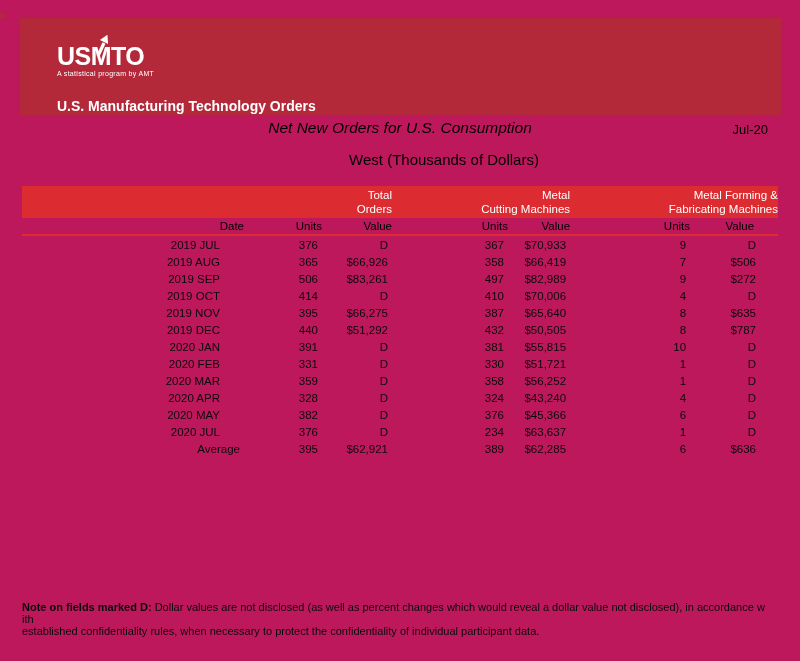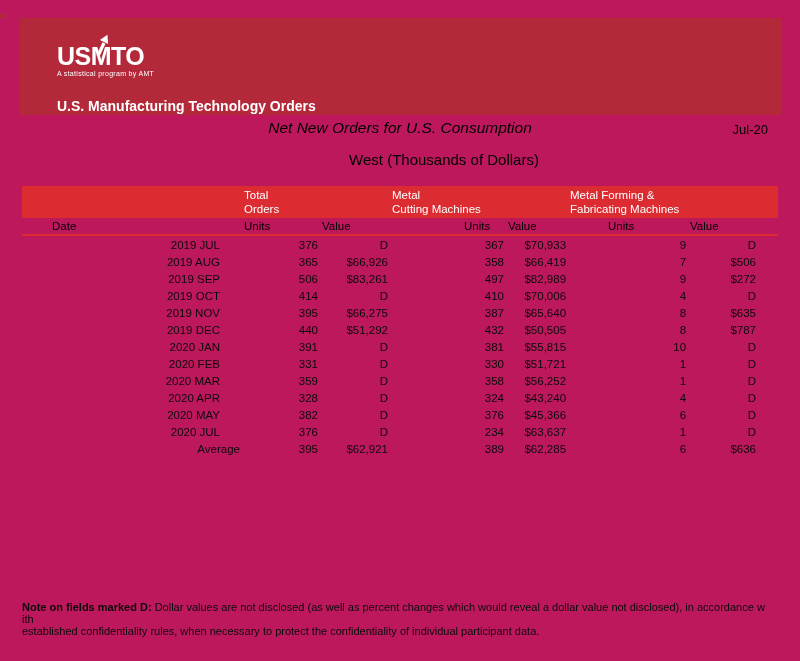--- a/index.html
+++ b/index.html
@@ -15,23 +15,23 @@
   .logo-tagline{font-size:7px;color:#fff;margin-top:1px;letter-spacing:0.3px;}
   .banner-subtitle{position:absolute;left:37px;top:80px;font-size:14px;font-weight:bold;color:#fff;}
 
   .report-title{position:absolute;left:0;top:119px;width:800px;text-align:center;font-style:italic;font-size:15.5px;}
   .report-date{position:absolute;top:122px;right:32px;font-size:13px;text-align:right;}
   .region-title{position:absolute;left:0;top:151px;width:800px;text-align:center;font-size:15px;margin-left:44px;}
 
   table.data-table{position:absolute;left:22px;top:186px;width:756px;border-collapse:collapse;table-layout:fixed;}
   .data-table th,.data-table td{padding:0;font-weight:normal;font-size:11.5px;white-space:nowrap;overflow:visible;}
 
-  tr.band th{background:var(--table-red,#DC2C32);color:#fff;height:32px;text-align:left;vertical-align:middle;line-height:14px;font-size:11.5px;}
+  tr.band th{background:var(--table-red,#DC2C32);color:#fff;height:32px;text-align:right;vertical-align:middle;line-height:14px;font-size:11.5px;}
   tr.cols th{height:16px;vertical-align:middle;border-bottom:2.5px solid var(--table-red,#DC2C32);}
-  tr.cols th{text-align:left;}
+  tr.cols th{text-align:right;}
   th.h-date{padding-left:30px;}
   th.h-u2{padding-left:26px;}
   th.h-v3{padding-right:24px;}
 
   tbody td{height:17px;text-align:right;color:#0a0a0a;}
   td.c-date{padding-right:24px;}
   tbody tr:last-child td.c-date{padding-right:4px;}
   td.c-num{padding-right:4px;}
   td.c-v3{padding-right:22px;}
   td.c-sp{}

